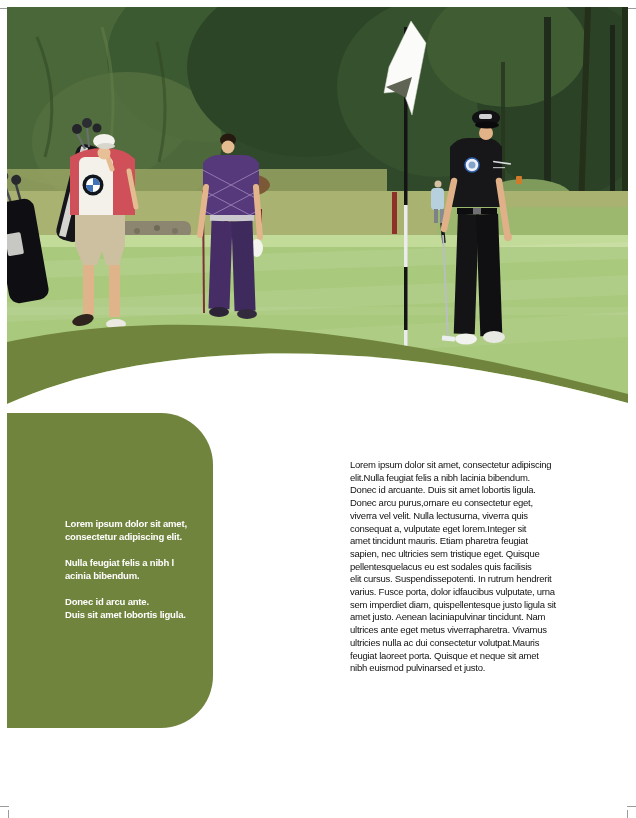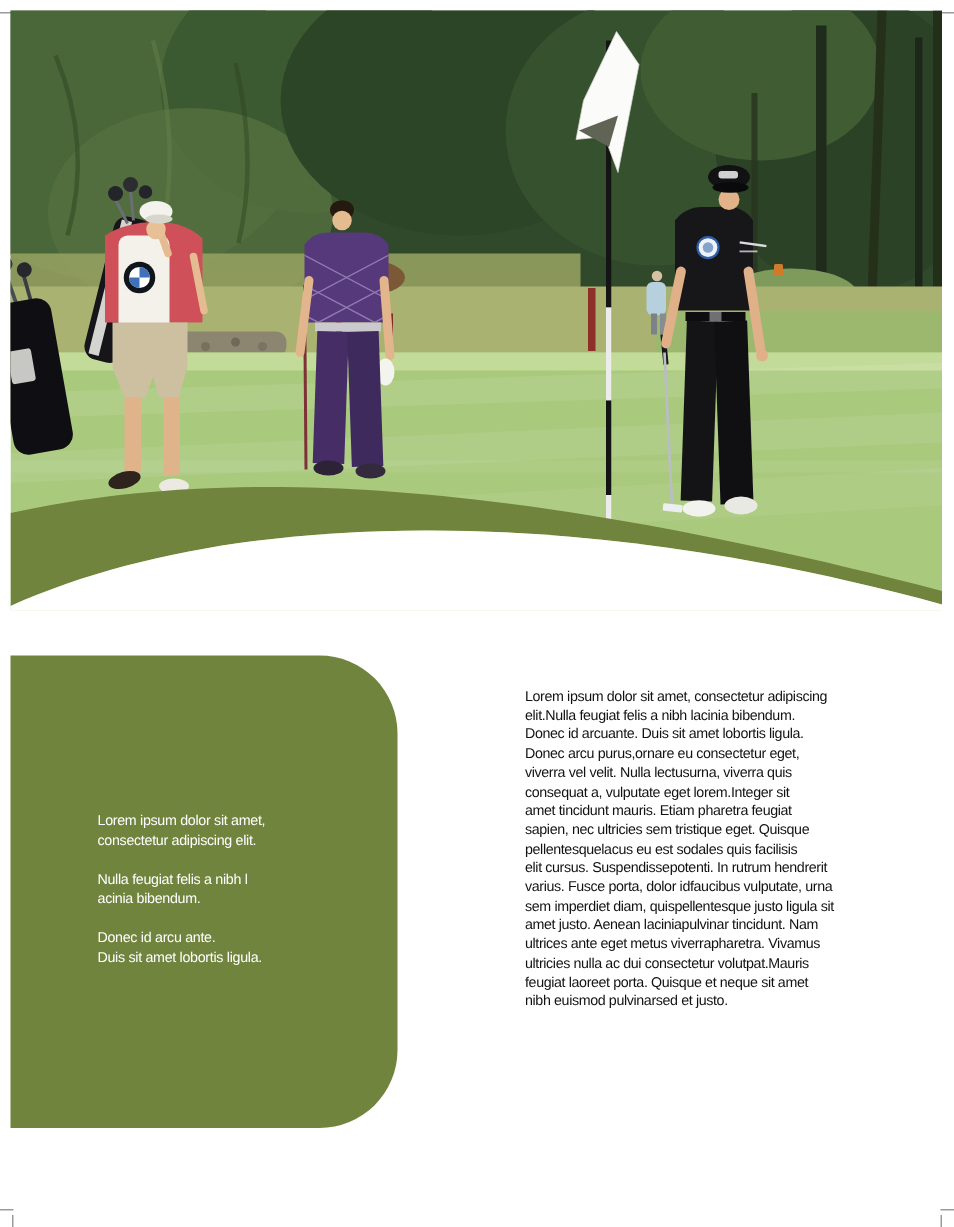--- a/index.html
+++ b/index.html
@@ -1,22 +1,22 @@
 <!DOCTYPE html>
 <html style="--page-bg: #ffffff; --accent-green: #71843E; --panel-text: #ffffff; --body-text: #121212; --crop-mark: #9b9b9b;"><head>
 <meta charset="utf-8">
 <style>
   html,body{margin:0;padding:0;background:#fff;}
   .page{position:relative;width:636px;height:818px;background:var(--page-bg,#fff);overflow:hidden;
         font-family:"Liberation Sans", sans-serif;}
   .crop{position:absolute;background:var(--crop-mark,#9b9b9b);}
   .hero{position:absolute;left:7px;top:7px;width:621px;height:400px;}
   .hero svg{display:block;}
-  .panel{position:absolute;left:7px;top:437px;width:258px;height:315px;
-         background:var(--accent-green,#71843E);border-radius:0 52px 52px 0;}
+  .panel{position:absolute;left:7px;top:413px;width:206px;height:315px;
+         background:var(--accent-green,#71843E);border-radius:0 52px 52px 0;font-weight:bold;}
   .panel-text{position:absolute;left:58px;top:104px;color:var(--panel-text,#fff);
               font-size:9.5px;line-height:13px;letter-spacing:-0.2px;white-space:pre;}
   .body-col{position:absolute;left:330px;top:459px;width:236px;color:var(--body-text,#111);
             font-size:9.5px;line-height:12.7px;letter-spacing:-0.25px;margin-left:20px;}
   .para{white-space:pre;}
   .para + .para{margin-top:13px;}
 </style>
 </head>
 <body>
 

